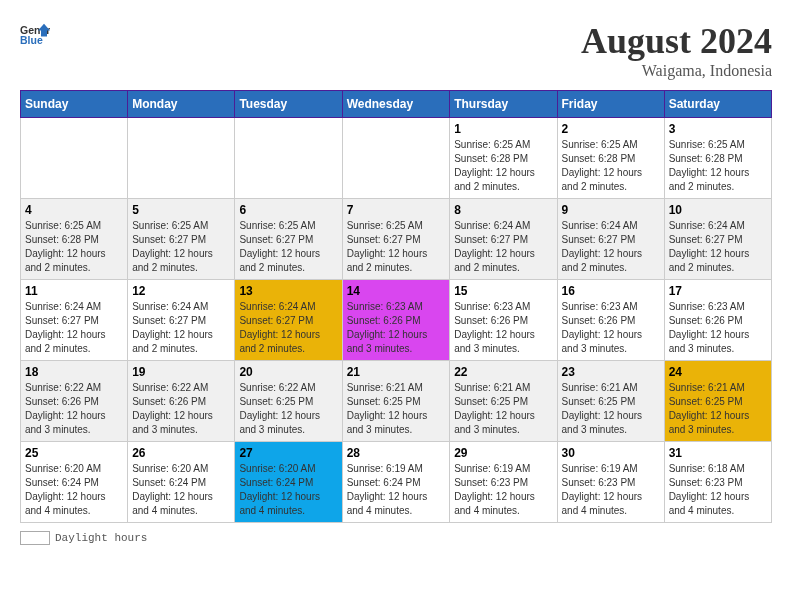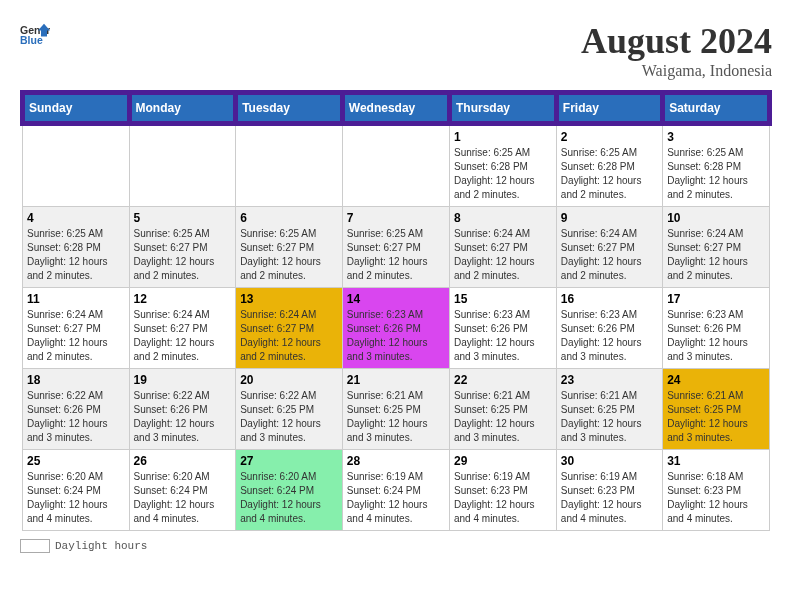--- a/index.html
+++ b/index.html
@@ -42,21 +42,21 @@
       width: 100%;
       border-collapse: collapse;
       font-size: 11px;
     }
     .calendar th {
       background: #2a6ebb;
       color: #fff;
       padding: 6px 4px;
       text-align: left;
       font-size: 12px;
-      border: 5px solid #4c1d95;
+      border: 1px solid #4c1d95;
     }
     .calendar td {
       border: 1px solid #ccc;
       vertical-align: top;
       padding: 4px;
       width: 108px;
       min-height: 80px;
       background: #fff;
     }
     .calendar tr:nth-child(even) td {
@@ -240,21 +240,21 @@
       </tr>
       <tr>
         <td style="background: rgb(255, 255, 255);">
           <div class="day-number">25</div>
           <div class="day-info">Sunrise: 6:20 AM<br>Sunset: 6:24 PM<br>Daylight: 12 hours and 4 minutes.</div>
         </td>
         <td style="background: rgb(255, 255, 255);">
           <div class="day-number">26</div>
           <div class="day-info">Sunrise: 6:20 AM<br>Sunset: 6:24 PM<br>Daylight: 12 hours and 4 minutes.</div>
         </td>
-        <td style="background: #86efac;">
+        <td style="background: #0ea5e9;">
           <div class="day-number">27</div>
           <div class="day-info">Sunrise: 6:20 AM<br>Sunset: 6:24 PM<br>Daylight: 12 hours and 4 minutes.</div>
         </td>
         <td style="background: rgb(255, 255, 255);">
           <div class="day-number">28</div>
           <div class="day-info">Sunrise: 6:19 AM<br>Sunset: 6:24 PM<br>Daylight: 12 hours and 4 minutes.</div>
         </td>
         <td style="background: rgb(255, 255, 255);">
           <div class="day-number">29</div>
           <div class="day-info">Sunrise: 6:19 AM<br>Sunset: 6:23 PM<br>Daylight: 12 hours and 4 minutes.</div>

